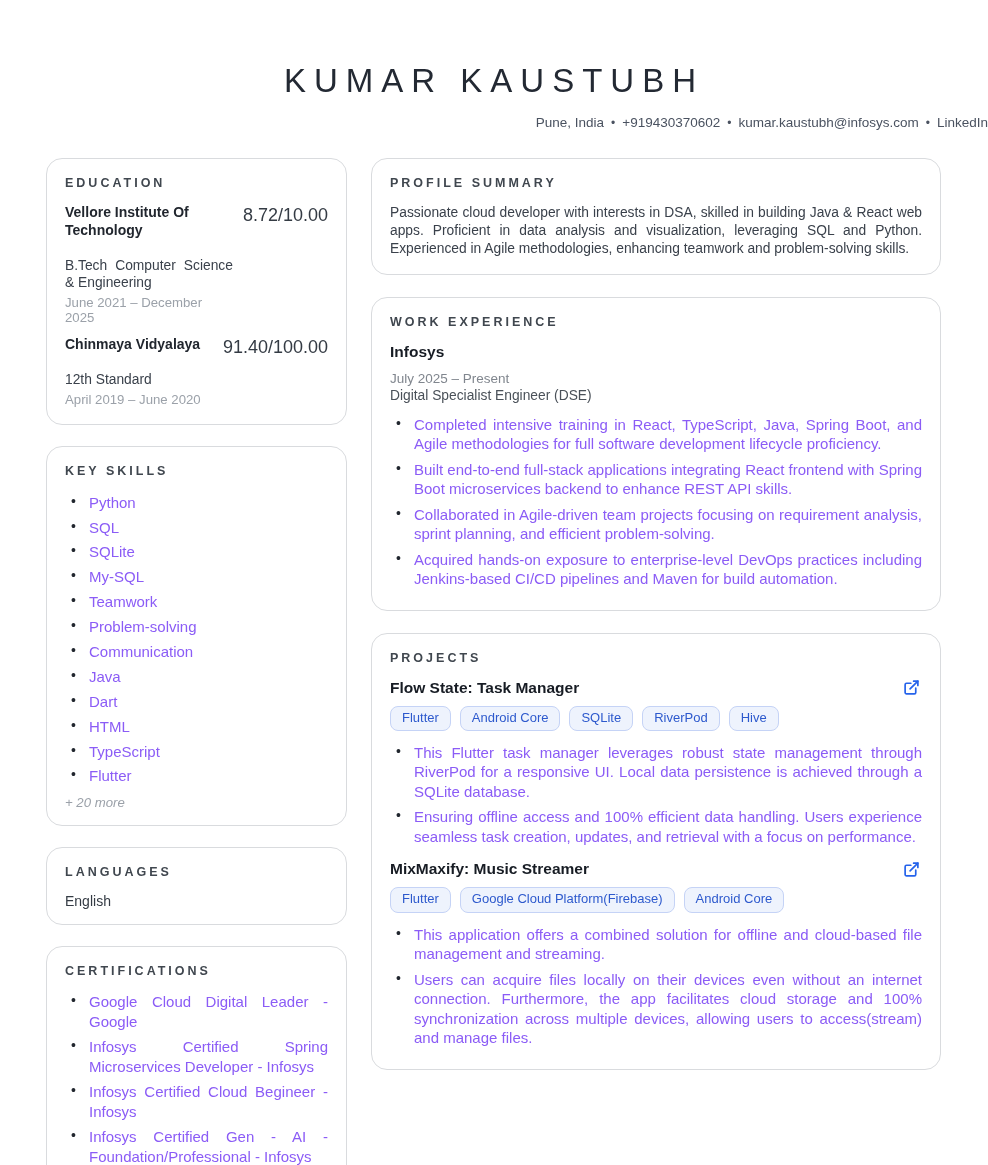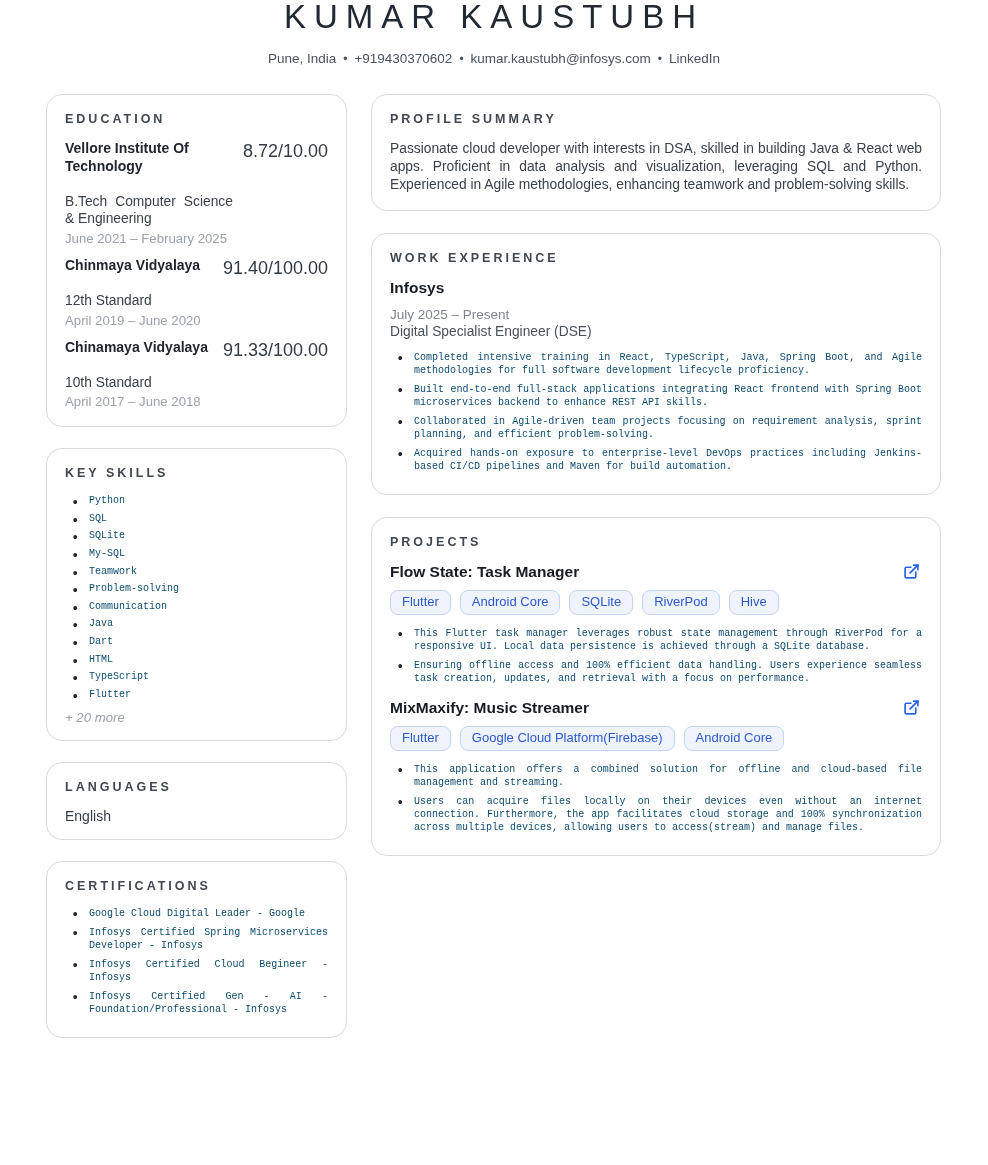--- a/index.html
+++ b/index.html
@@ -2,29 +2,29 @@
 <html><head>
 <meta charset="utf-8">
 <style>
   * { margin:0; padding:0; box-sizing:border-box; }
   html,body { background:#ffffff; }
   body {
     width:988px; height:1165px; overflow:hidden;
     font-family:"Liberation Sans","DejaVu Sans",sans-serif;
     color:#343b44;
   }
-  .page { width:988px; height:1165px; }
+  .page { width:988px; height:1165px; padding-top:64px; }
 
   
   .name {
     text-align:center; font-size:33px; font-weight:500; color:#232933;
     letter-spacing:8px; line-height:1;
   }
   .contact {
-    margin-top:18px; text-align:center; font-size:13.5px; color:#4a5260;
+    margin-top:18px; text-align:right; font-size:13.5px; color:#4a5260;
   }
   .contact .dot { margin:0 7px; color:#4a5260; font-size:12px; }
 
   
   .content {
     display:flex; gap:24px; padding:0 47px 0 46px; margin-top:28px;
     align-items:flex-start;
   }
   .col-left  { width:301px; flex:none; }
   .col-right { flex:1; min-width:0; }
@@ -46,22 +46,22 @@
   .edu-head { display:flex; justify-content:space-between; align-items:flex-start; gap:10px; }
   .edu-left { flex:1; min-width:0; }
   .edu-school { font-size:14px; font-weight:700; color:#21262e; line-height:1.28; }
   .edu-score { flex:none; font-size:18px; color:#343b44; padding-top:1px; }
   .edu-degree { font-size:13.8px; color:#3a414b; line-height:1.28; text-align:justify; margin-top:17px; }
   .edu-dates { font-size:13.2px; color:#9ba1a9; margin-top:3px; }
 
   
   ul.bullets { list-style:none; }
   ul.bullets li {
-    position:relative; padding-left:24px; font-size:10px; color:#0c4a6e;
-    line-height:1.3; margin-bottom:6px; text-align:justify;font-family:Liberation Mono, monospace;
+    position:relative; padding-left:24px; font-size:15px; color:#8b5cf6;
+    line-height:1.3; margin-bottom:6px; text-align:justify;
   }
   ul.bullets li::before { content:"•"; position:absolute; left:6px; top:-1px; font-size:14px; color:#21262e; }
   ul.bullets.tight li { margin-bottom:3px; text-align:left; line-height:1.46; }
 
   .more-note { font-size:13.2px; color:#9ba1a9; font-style:italic; margin-top:8px; }
   .lang-item { font-size:14px; color:#343b44; }
 
   
   .work-head { display:flex; justify-content:space-between; align-items:baseline; gap:10px;flex-direction:column; }
   .work-company { font-size:15.5px; font-weight:700; color:#171c24; }
@@ -98,43 +98,33 @@
     <div class="col-left">
 
       <div class="card">
         <div class="section-title">EDUCATION</div>
         <div>
             <div class="edu-entry">
               <div class="edu-head">
                 <div class="edu-left">
                   <div class="edu-school">Vellore Institute Of Technology</div>
                   <div class="edu-degree">B.Tech Computer Science &amp; Engineering</div>
-                  <div class="edu-dates">June 2021 – February 2025</div>
+                  <div class="edu-dates">June 2021 – December 2025</div>
                 </div>
                 <div class="edu-score">8.72/10.00</div>
               </div>
             </div>
             <div class="edu-entry">
               <div class="edu-head">
                 <div class="edu-left">
                   <div class="edu-school">Chinmaya Vidyalaya</div>
                   <div class="edu-degree">12th Standard</div>
                   <div class="edu-dates">April 2019 – June 2020</div>
                 </div>
                 <div class="edu-score">91.40/100.00</div>
-              </div>
-            </div>
-            <div class="edu-entry">
-              <div class="edu-head">
-                <div class="edu-left">
-                  <div class="edu-school">Chinamaya Vidyalaya</div>
-                  <div class="edu-degree">10th Standard</div>
-                  <div class="edu-dates">April 2017 – June 2018</div>
-                </div>
-                <div class="edu-score">91.33/100.00</div>
               </div>
             </div>
           </div>
       </div>
 
       <div class="card">
         <div class="section-title">KEY SKILLS</div>
         <ul class="bullets tight">
             <li>Python</li>
             <li>SQL</li>

